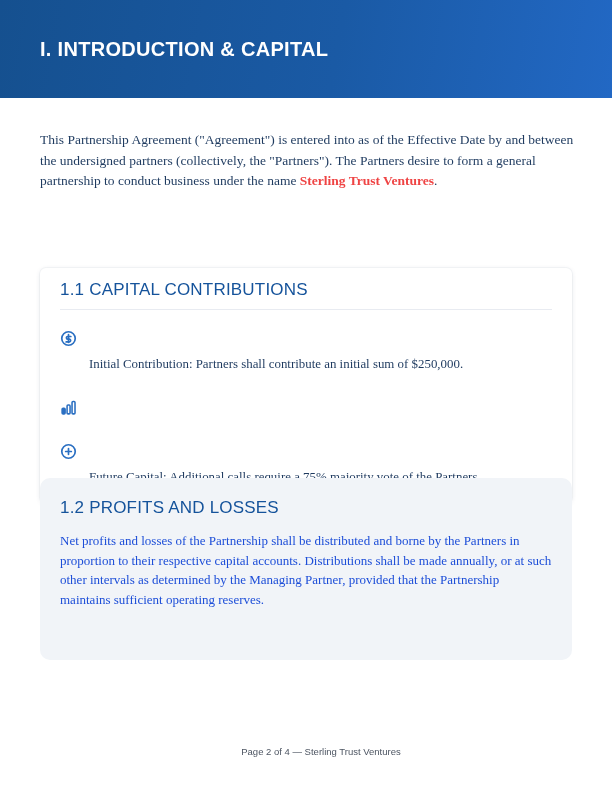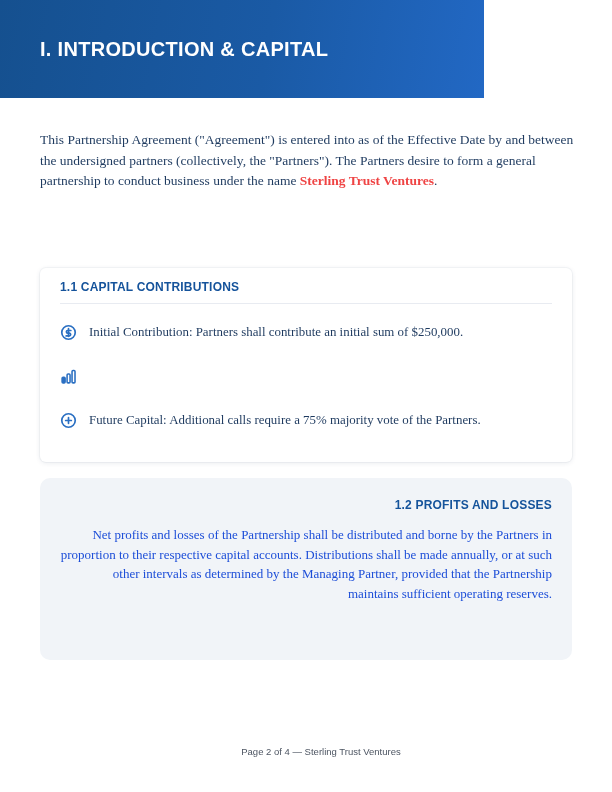--- a/index.html
+++ b/index.html
@@ -6,21 +6,21 @@
   html, body { background: #ffffff; }
   body {
     width: 612px; height: 792px;
     font-family: "Liberation Serif", serif;
     position: relative; overflow: hidden;
   }
   .page { position: relative; width: 612px; height: 792px; background: #ffffff; }
 
   
   .header {
-    position: absolute; left: 0; top: 0; width: 484px; height: 98px;
+    position: absolute; left: 0; top: 0; width: 612px; height: 98px;
     background: linear-gradient(100deg, #15508f 0%, #1a5aa5 55%, #2268c4 100%);
     display: flex; align-items: center; padding: 0 40px;
   }
   .header h1 {
     color: #ffffff;
     font-family: "Liberation Sans", sans-serif;
     font-size: 20px; font-weight: 700; letter-spacing: 0.3px;
   }
 
   
@@ -29,21 +29,21 @@
     font-size: 13.5px; line-height: 20.5px; color: #1e3a5f;
   }
   .intro strong { font-weight: 700; color: #ef4444; }
 
   
   .card {
     position: absolute; left: 40px; width: 532px;
   }
   .card h2 {
     font-family: "Liberation Sans", sans-serif;
-    font-size: 12px; font-weight: 700; letter-spacing: 0.2px;
+    font-size: 17px; font-weight: 400; letter-spacing: 0.2px;
     color: #15539b;
   }
 
   .card-1 {
     top: 268px; min-height: 194px;
     background: #ffffff; border-radius: 6px;
     box-shadow: 0 1px 5px rgba(30, 50, 90, 0.10), 0 0 0 1px rgba(30, 50, 90, 0.035);
     padding: 12px 20px 18px 20px;
   }
   .card-1 h2 { padding-bottom: 9px; border-bottom: 1px solid #e8ebf1; }
@@ -51,27 +51,27 @@
   .items li {
     display: flex; align-items: flex-start; gap: 12px;
     margin-bottom: 27px;
   }
   .items li:last-child { margin-bottom: 0; }
   .item-icon { flex: 0 0 17px; width: 17px; height: 17px; margin-top: 0px; display: inline-flex; }
   .item-icon svg { width: 17px; height: 17px; display: block; }
   .item-text {
     font-size: 12.9px; line-height: 16px; color: #1e3a5f;
     max-width: 463px;
+    margin-top: 26px;
   }
 
   .card-2 {
     top: 478px; height: 182px;
     background: #f1f4f8; border-radius: 10px;
     padding: 20px 20px 0 20px;
-    text-align: right;
   }
   .card-2 p {
     margin-top: 13px;
     font-size: 13px; line-height: 19.5px; color: #1d4ed8;
     width: 492px;
   }
 
   
   .footer {
     position: absolute; left: 15px; top: 746px; width: 612px;

